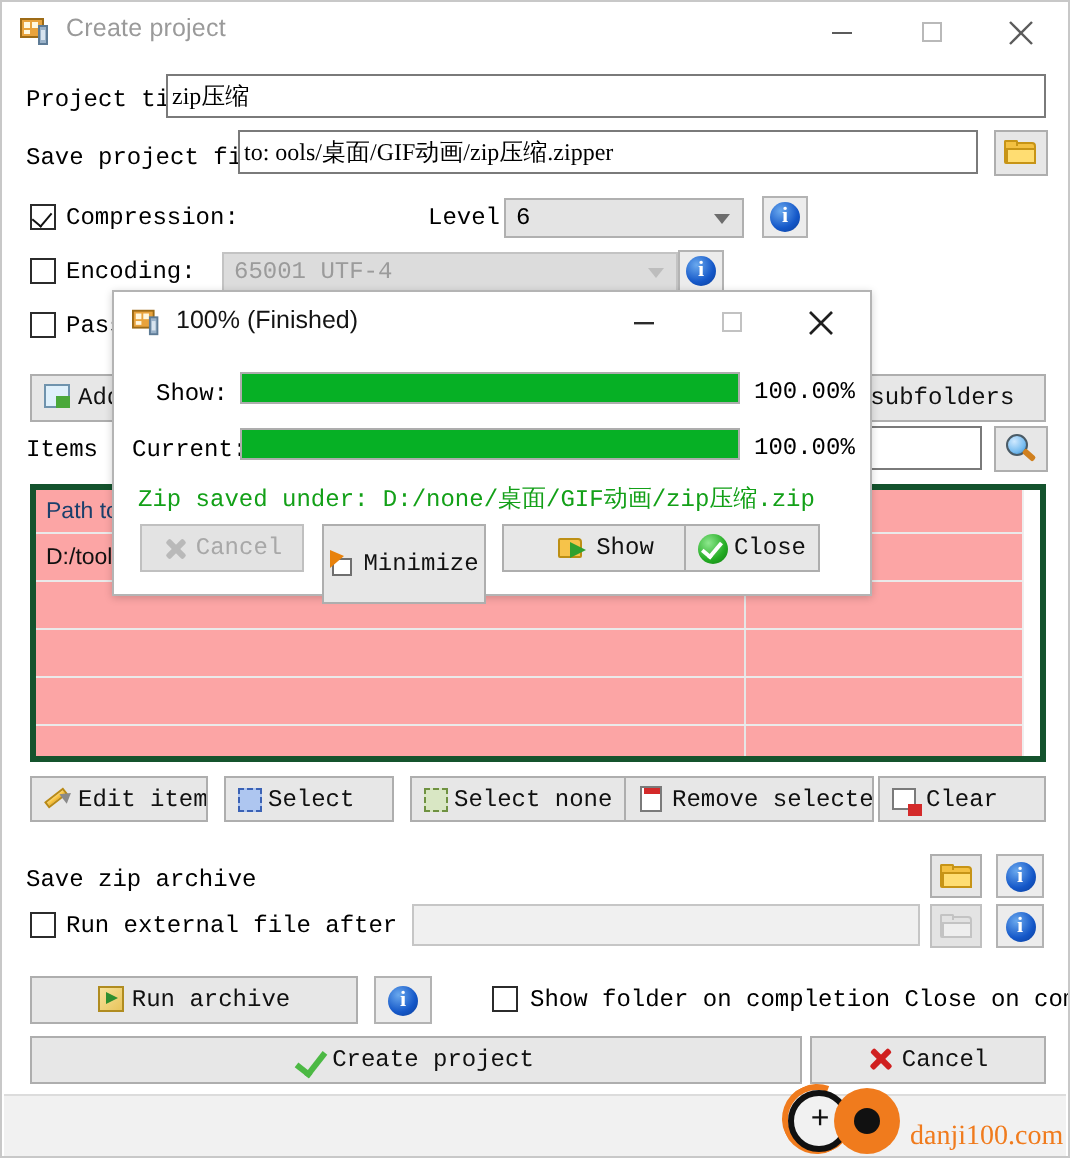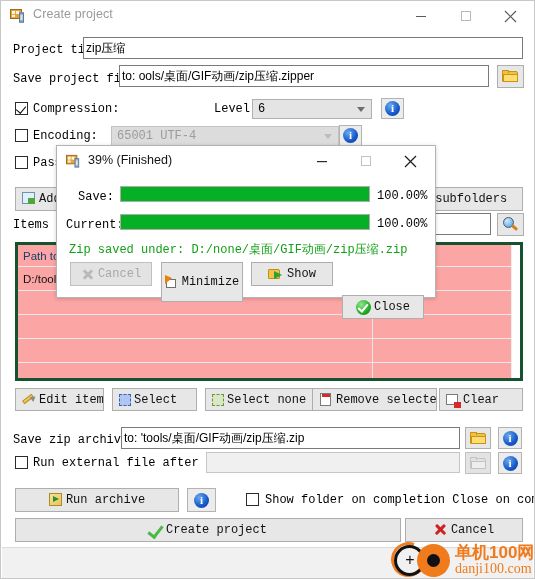--- a/index.html
+++ b/index.html
@@ -52,21 +52,21 @@
     font-family: "Liberation Mono", monospace;
     font-size: 12px;
     color: #000000;
     white-space: nowrap;
     line-height: 14px;
   }
   .txtinput {
     position: absolute;
     background: #ffffff;
     border: 1px solid #7a7a7a;
-    font-family: Liberation Sans, sans-serif;
+    font-family: Liberation Serif, serif;
     font-size: 12px;
     color: #000;
     padding: 0 2px;
     display: flex; align-items: center;
     white-space: nowrap; overflow: hidden;
   }
   .txtinput.disabled {
     background: #f0f0f0;
     border: 1px solid #c6c6c6;
     color: #8d8d8d;
@@ -559,21 +559,20 @@
   </div>
   <div class="btn icoleft" style="left:438px; top:387px; width:84px; height:23px;">
     <span class="gx clearitem">
         <span class="cbody"></span>
         <span class="cx"></span>
       </span>
     <span>Clear</span>
   </div>
 
   <div class="lbl" style="left:12px; top:432px;">Save zip archive</div>
-  <div class="txtinput" style="left:120px; top:426px; width:339px; height:22px;">to: 'tools/桌面/GIF动画/zip压缩.zip</div>
   <div class="btn" style="left:464px; top:426px; width:26px; height:22px;">
     <span class="folder">
       <span class="back"></span>
         <span class="tab"></span>
         <span class="front"></span>
     </span>
   </div>
   <div class="infobtn" style="left:497px; top:426px; width:24px; height:22px;">
     <span class="info-circle">i</span>
   </div>
@@ -621,41 +620,41 @@
       <div class="dlg-icon">
         <svg width="16" height="16" viewBox="0 0 17 17">
           <rect x="0.5" y="2.5" width="11" height="9" fill="#e8a33d" stroke="#9d6b16"></rect>
           <rect x="2" y="4" width="3" height="3" fill="#fff8e0"></rect>
           <rect x="6" y="4" width="3" height="3" fill="#fff8e0"></rect>
           <rect x="2" y="8" width="3" height="2" fill="#fff8e0"></rect>
           <rect x="9.5" y="6" width="4" height="9" fill="#9ab2c9" stroke="#5d7b96"></rect>
           <rect x="10.5" y="8" width="2" height="5" fill="#d8e4ef"></rect>
         </svg>
       </div>
-      <div class="dlg-title-text">39% (Finished)</div>
+      <div class="dlg-title-text">100% (Finished)</div>
 
       <div class="dlg-wb" style="left:243px;">
         <svg width="12" height="12" viewBox="0 0 12 12">
             <rect x="1" y="6" width="10" height="1.2" fill="#2b2b2b"></rect>
           </svg>
       </div>
       <div class="dlg-wb" style="left:287px;">
         <svg width="12" height="12" viewBox="0 0 12 12">
             <rect x="1.5" y="1.5" width="9" height="9" fill="none" stroke="#c2c2c2"></rect>
           </svg>
       </div>
       <div class="dlg-wb" style="left:331px;">
         <svg width="13" height="13" viewBox="0 0 13 13">
           <line x1="1" y1="1" x2="12" y2="12" stroke="#1f1f1f" stroke-width="1.3"></line>
           <line x1="12" y1="1" x2="1" y2="12" stroke="#1f1f1f" stroke-width="1.3"></line>
         </svg>
       </div>
     </div>
 
-    <div class="lbl" style="left:21px; top:44px;">Save:</div>
+    <div class="lbl" style="left:21px; top:44px;">Show:</div>
     <div class="pbar-outer" style="left:63px; top:40px; width:250px; height:16px;">
       <div class="pbar-fill" id="total-fill" style="width: 100%;"></div>
     </div>
     <div class="pct" style="left:320px; top:43px;">100.00%</div>
 
     <div class="lbl" style="left:9px; top:72px;">Current:</div>
     <div class="pbar-outer" style="left:63px; top:68px; width:250px; height:16px;">
       <div class="pbar-fill" id="current-fill" style="width: 100%;"></div>
     </div>
     <div class="pct" style="left:320px; top:71px;">100.00%</div>
@@ -666,36 +665,35 @@
       <span class="gx cross"></span>
       <span>Cancel</span>
     </div>
     <div class="btn" style="left:104px; top:116px; width:82px; height:40px;">
       <span class="gx minimize">
           <span class="mbox"></span>
           <span class="marrow"></span>
         </span>
       <span>Minimize</span>
     </div>
-    <div class="btn" style="left:194px; top:116px; width:82px; height:24px;">
+    <div class="btn" style="left:194px; top:116px; width:104px; height:24px;">
       <span class="gx showf">
           <span class="fbody"></span>
           <span class="farrow"></span>
         </span>
       <span>Show</span>
     </div>
-    <div class="btn" style="left:285px; top:116px; width:82px; height:24px;margin-top:33px;">
+    <div class="btn" style="left:285px; top:116px; width:68px; height:24px;">
       <span class="gx okgreen"></span>
       <span>Close</span>
     </div>
   </div>
 
   <div class="watermark">
     <div class="wm-ringorange"></div>
     <div class="wm-ring"></div>
     <div class="wm-plus">+</div>
     <div class="wm-dot-outer"></div>
     <div class="wm-dot-inner"></div>
-    <div class="wm-cn">单机100网</div>
     <div class="wm-en">danji100.com</div>
   </div>
 
 </div>
 
 </body></html>

